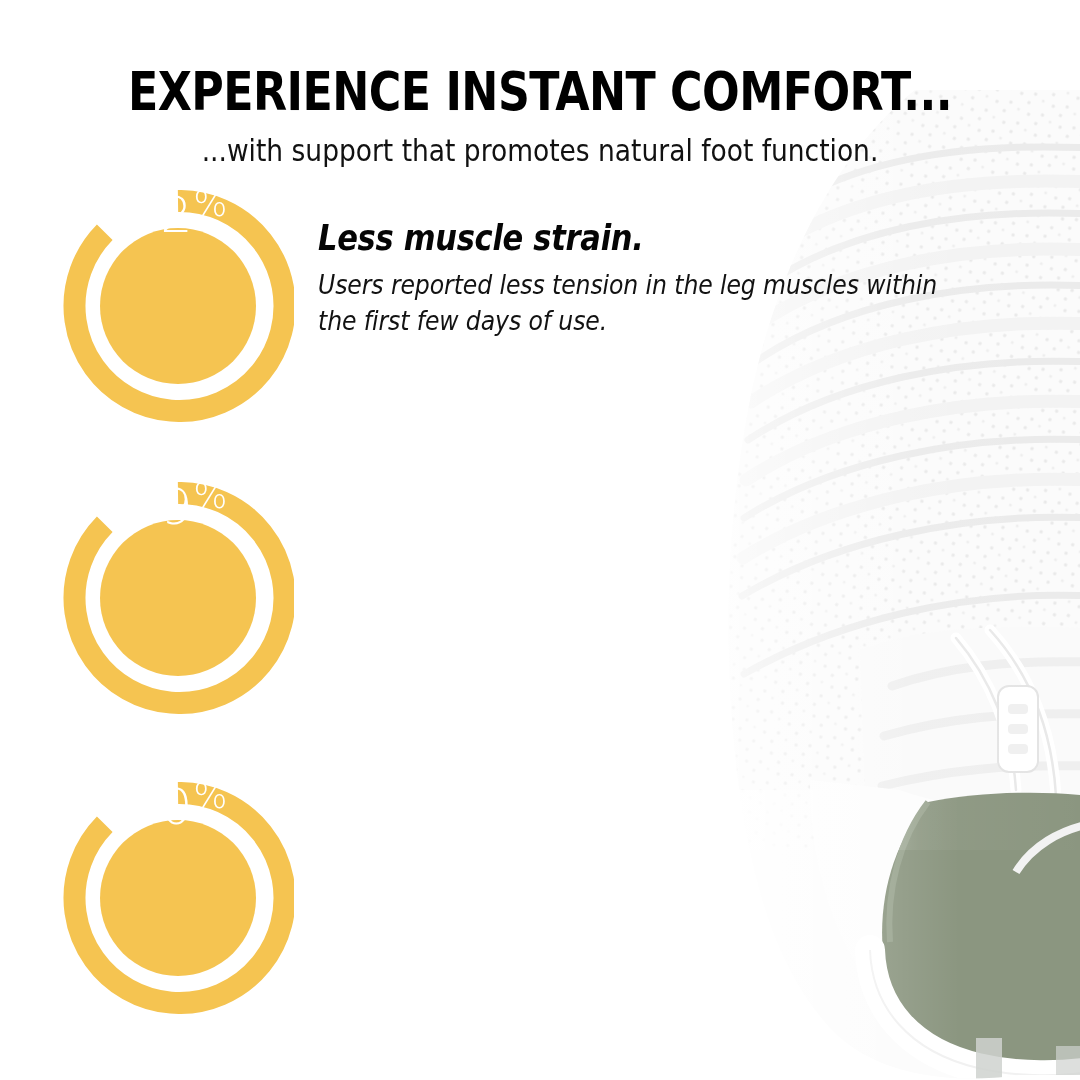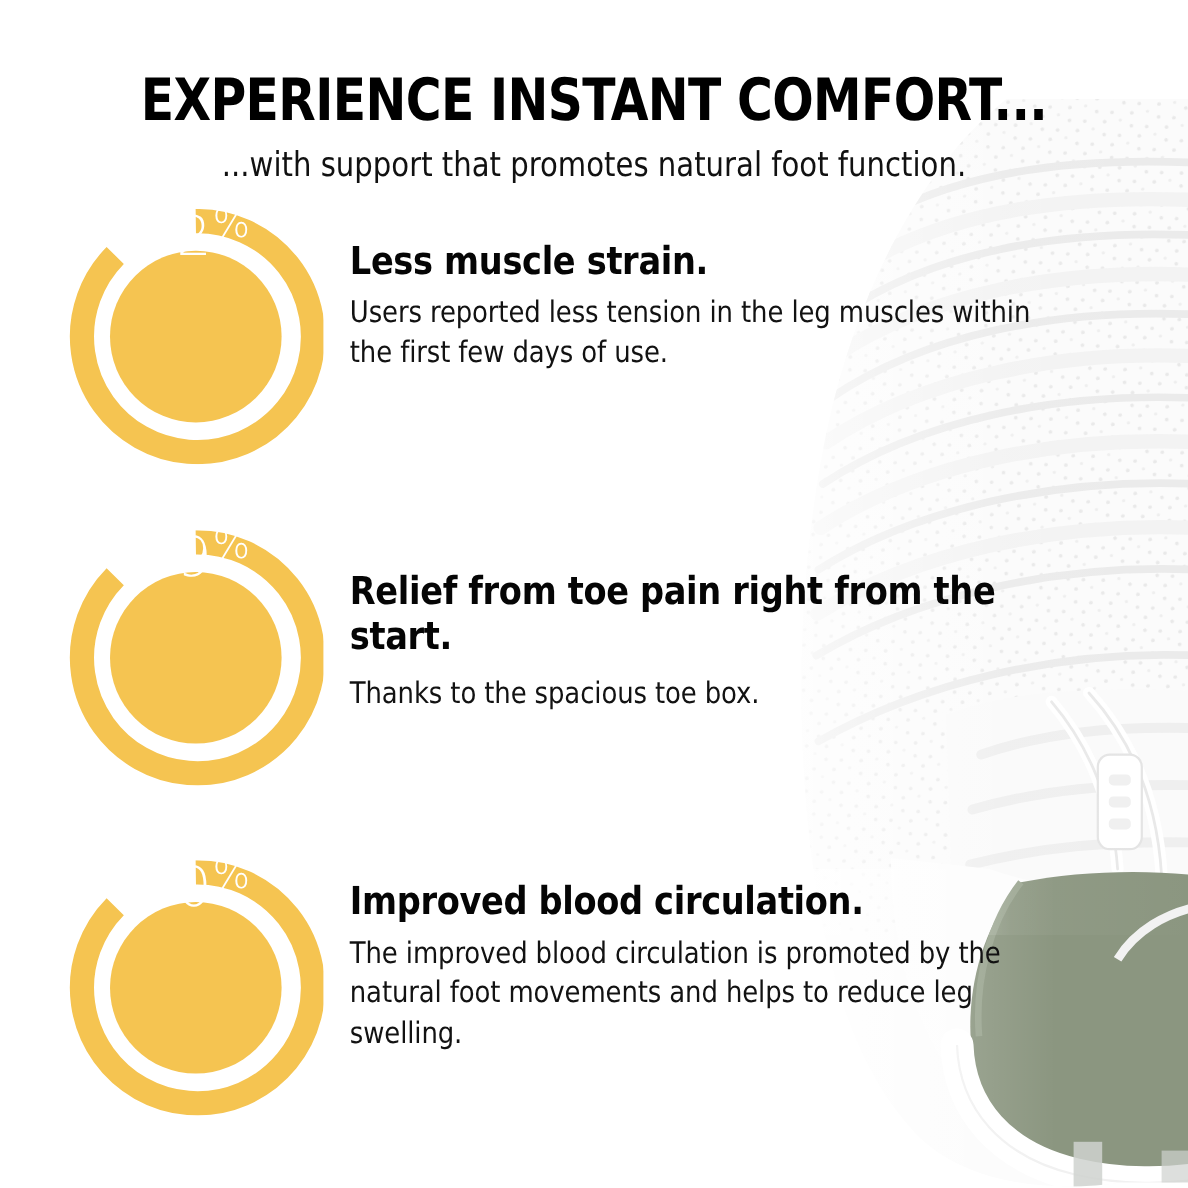--- a/index.html
+++ b/index.html
@@ -95,20 +95,21 @@
   }
   .stat-value .pct-num { font-size:50px; }
   .stat-value .pct-sign { font-size:36px; margin-left:1px; position:relative; top:-4px; }
 
   
   .stat-text {
     flex:1 1 auto;
     padding-left:24px;
     padding-top:2px;
     max-width:700px;
+    font-style:italic;
   }
   .stat-heading {
     font-family:"Liberation Sans Narrow","DejaVu Sans Condensed","Liberation Sans", sans-serif;
     font-weight:bold;
     font-size:35px;
     color:#050505;
     line-height:1.18;
     letter-spacing:-0.3px;
     margin-bottom:8px;
     transform:scaleX(0.97);
@@ -256,36 +257,28 @@
     <div class="stat-donut">
       <svg viewBox="0 0 232 232" aria-hidden="true">
         <path d="M 116 11 A 105 105 0 1 1 42.75 42.25" fill="none" stroke="#F5C451" stroke-width="22" stroke-linecap="butt"></path>
         <circle cx="116" cy="116" r="78" fill="#F5C451"></circle>
       </svg>
       <div class="stat-value">
         <span class="pct-num">49</span>
           <span class="pct-sign">%</span>
       </div>
     </div>
-    <div class="stat-text">
-      <div class="stat-heading">Relief from toe pain right from the start.</div>
-      <div class="stat-body">Thanks to the spacious toe box.</div>
-    </div>
   </div>
 
   <div class="stat-row" id="stat-row-2">
     <div class="stat-donut">
       <svg viewBox="0 0 232 232" aria-hidden="true">
         <path d="M 116 11 A 105 105 0 1 1 42.75 42.25" fill="none" stroke="#F5C451" stroke-width="22" stroke-linecap="butt"></path>
         <circle cx="116" cy="116" r="78" fill="#F5C451"></circle>
       </svg>
       <div class="stat-value">
         <span class="pct-num">50</span>
           <span class="pct-sign">%</span>
       </div>
     </div>
-    <div class="stat-text">
-      <div class="stat-heading">Improved blood circulation.</div>
-      <div class="stat-body">The improved blood circulation is promoted by the natural foot movements and helps to reduce leg swelling.</div>
-    </div>
   </div>
 
 </div>
 
 </body></html>

